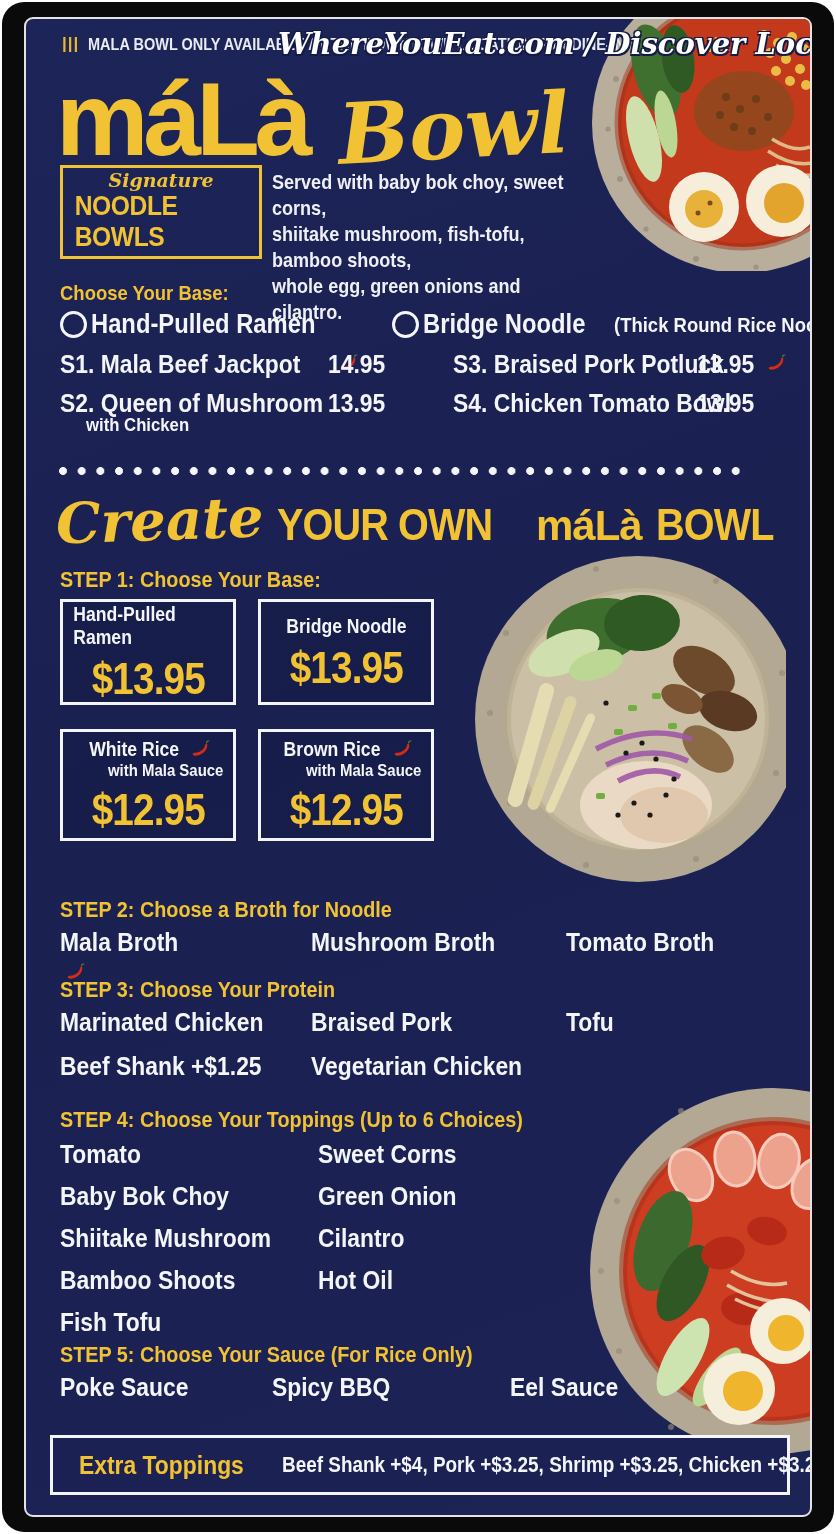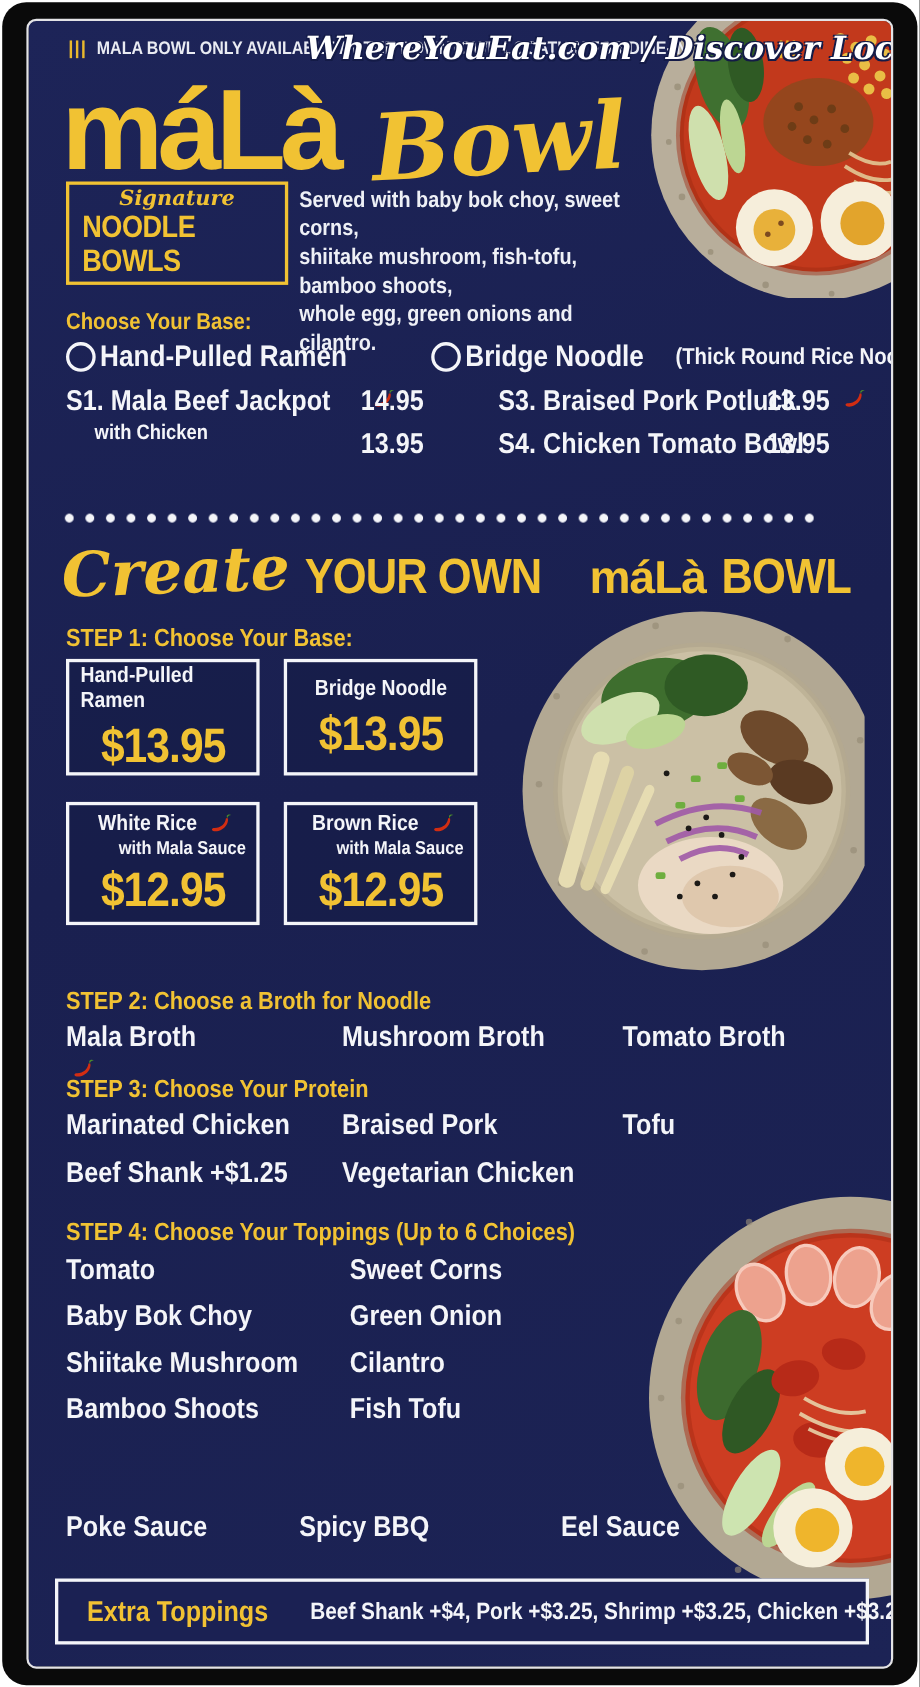--- a/index.html
+++ b/index.html
@@ -300,20 +300,23 @@
     <div class="it-name">
       <span class="sqzL"><span>S3.</span>&nbsp;<span>Braised Pork Potluck</span></span>
       <svg class="chili" viewBox="0 0 24 24">
           <path d="M16.5 6.2c.4-2.4 2-3.8 4.4-3.9-1.5-1-3.6-.7-4.8.7z" fill="#4a8a2c"></path>
           <path d="M17.3 5.5c1.2 5.6-3.8 11.6-9.8 13.2-3.2.9-6.3.3-6.7-1.3-.3-1.1.9-1.8 2.8-1.8 6.4 0 11.2-4.4 11.7-10.1z" fill="#d22d12"></path>
         </svg>
     </div>
     <div class="it-price"><span class="sqzL">13.95</span></div>
 
     <div>
+      <div class="it-name">
+          <span class="sqzL"><span>S2.</span>&nbsp;<span>Queen of Mushroom</span></span>
+        </div>
       <div class="it-sub"><span class="sqzL">with Chicken</span></div>
     </div>
     <div class="it-price"><span class="sqzL">13.95</span></div>
     <div></div>
     <div class="it-name">
       <span class="sqzL"><span>S4.</span>&nbsp;<span>Chicken Tomato Bowl</span></span>
     </div>
     <div class="it-price"><span class="sqzL">13.95</span></div>
   </div>
 
@@ -424,25 +427,31 @@
     <div class="item27">
         <span class="sqzL">Shiitake Mushroom</span>
       </div>
     <div class="item27">
         <span class="sqzL">Cilantro</span>
       </div>
     <div class="item27">
         <span class="sqzL">Bamboo Shoots</span>
       </div>
     <div class="item27">
+        <span class="sqzL">Hot Oil</span>
+      </div>
+    <div class="item27">
         <span class="sqzL">Fish Tofu</span>
       </div>
     <div></div>
   </div>
 
+  <div class="abs step-heading" style="left:34px;top:1323px;">
+    <span class="sqzL">STEP 5: Choose Your Sauce (For Rice Only)</span>
+  </div>
   <div class="abs cols3" style="left:34px;top:1353px;width:700px;grid-template-columns:212px 238px 1fr;">
     <div class="item27">
         <span class="sqzL">Poke Sauce</span>
       </div>
     <div class="item27">
         <span class="sqzL">Spicy BBQ</span>
       </div>
     <div class="item27">
         <span class="sqzL">Eel Sauce</span>
       </div>

